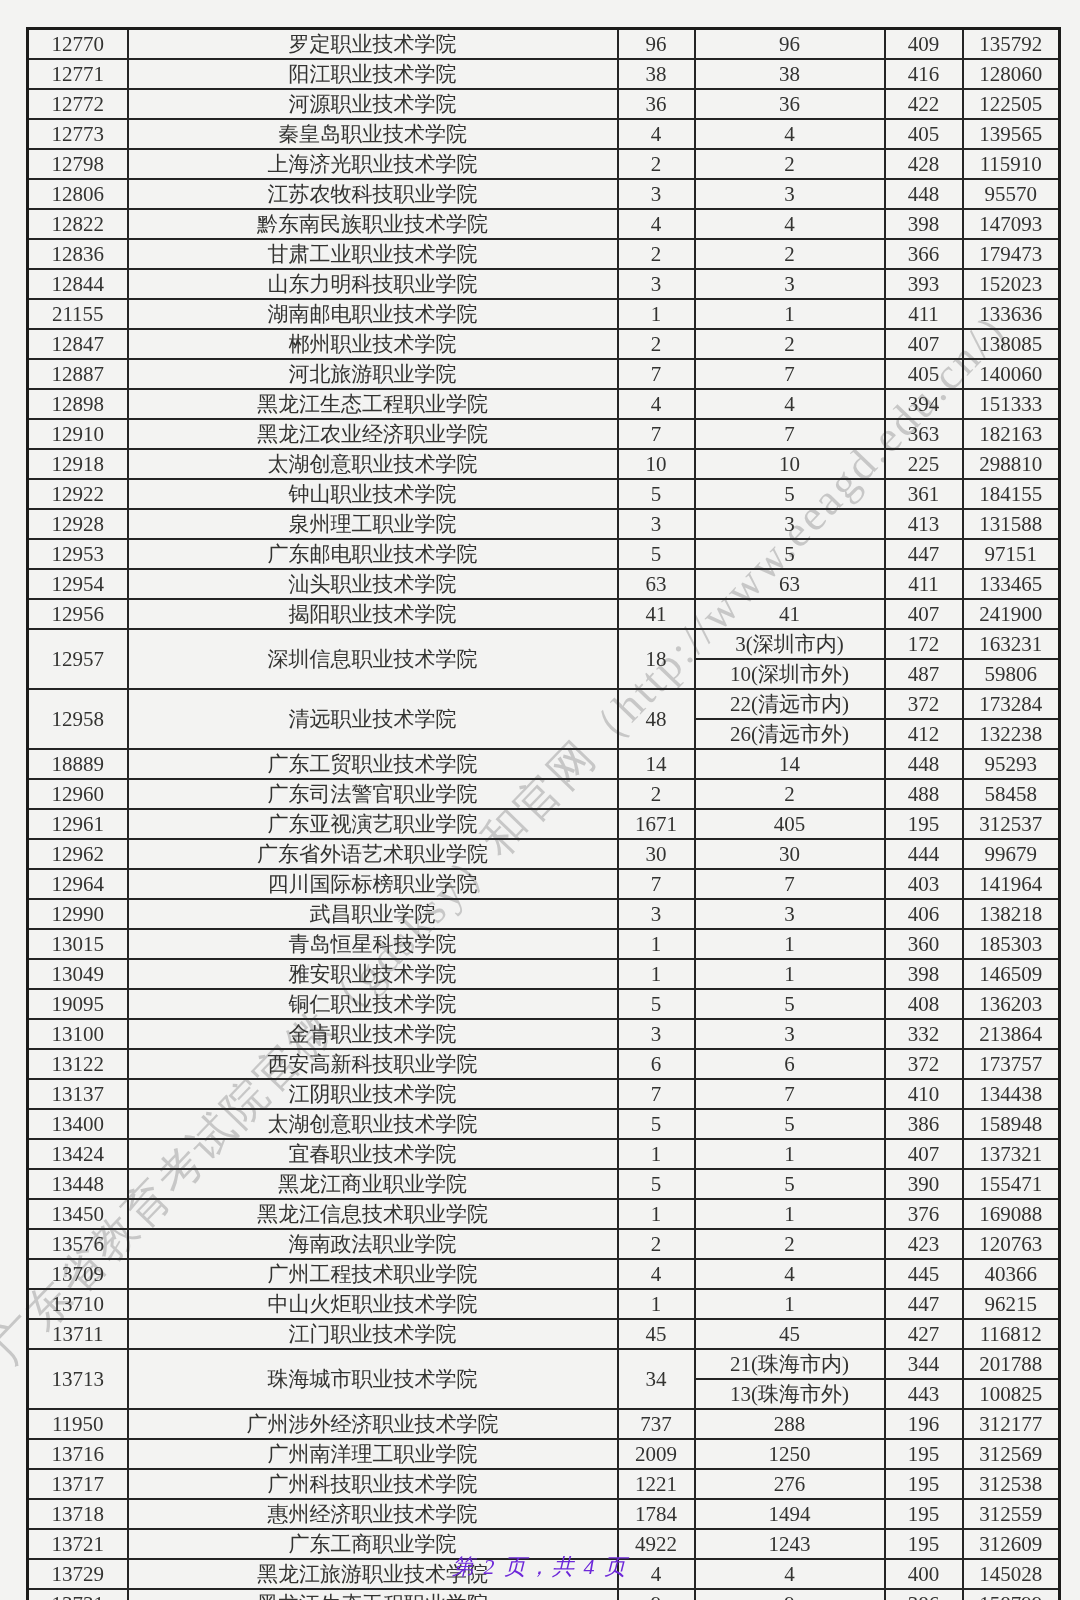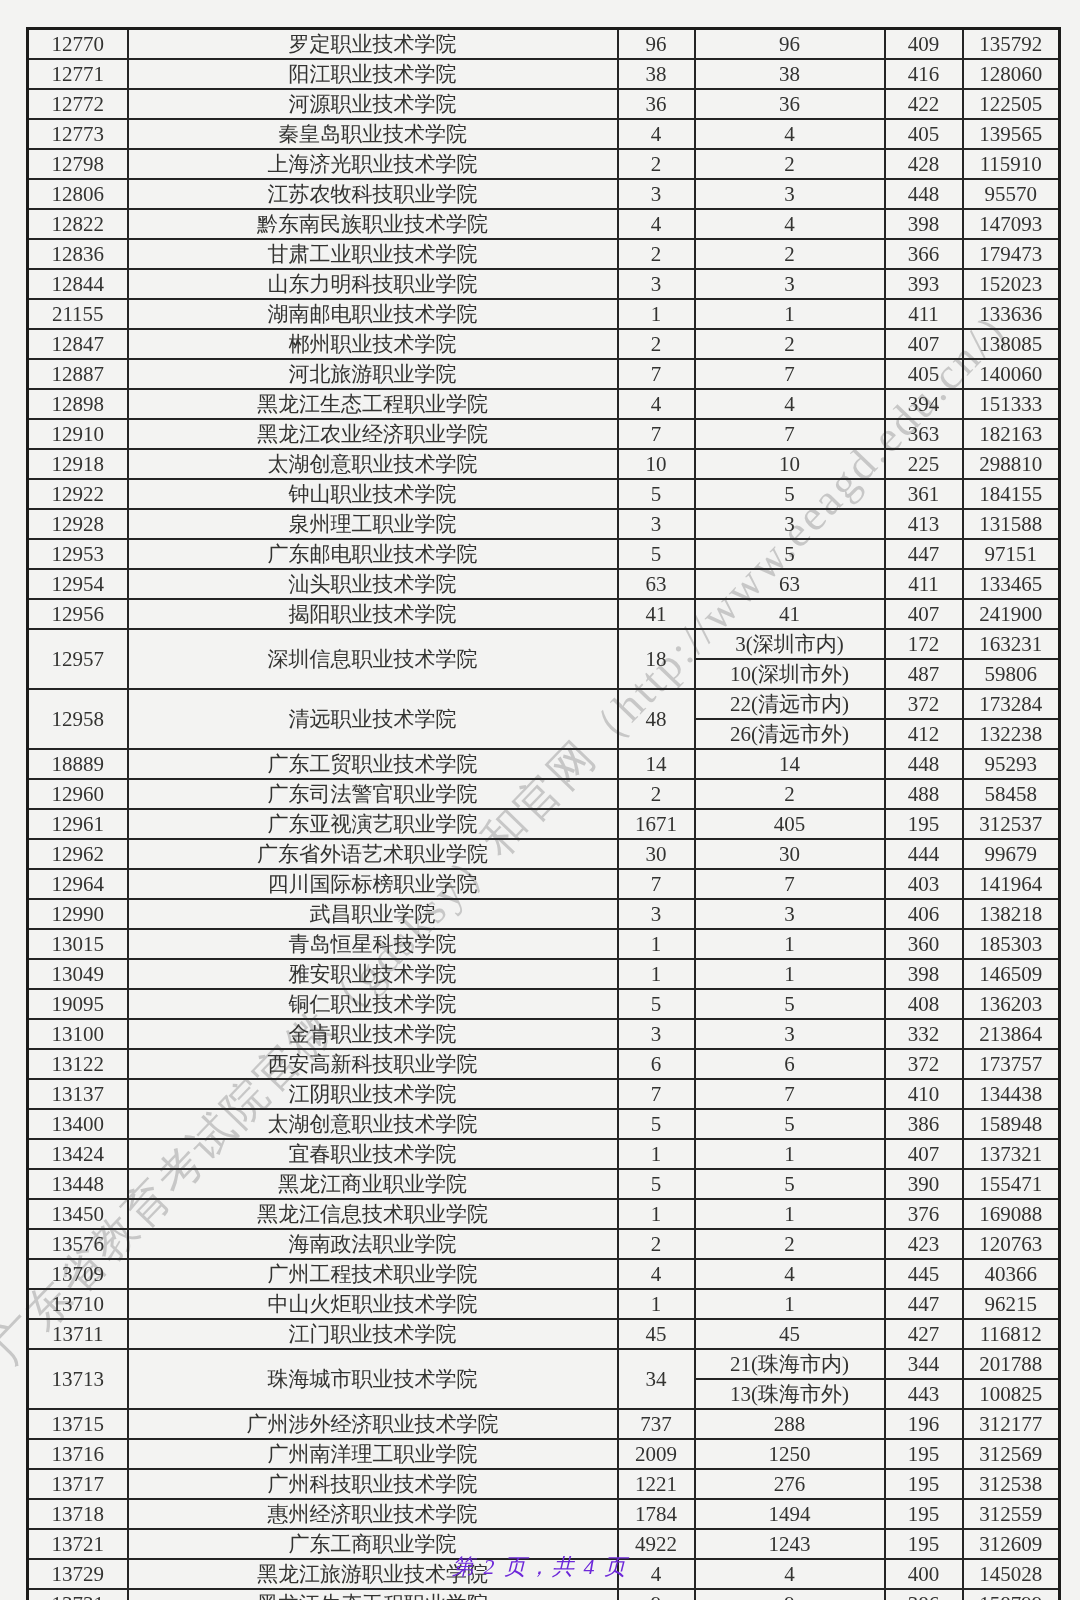--- a/index.html
+++ b/index.html
@@ -422,21 +422,21 @@
         <td>21(珠海市内)</td>
         <td>344</td>
         <td>201788</td>
       </tr>
       <tr>
         <td>13(珠海市外)</td>
         <td>443</td>
         <td>100825</td>
       </tr>
       <tr>
-        <td>13715</td>
+        <td>11950</td>
         <td>广州涉外经济职业技术学院</td>
         <td>737</td>
         <td>288</td>
         <td>196</td>
         <td>312177</td>
       </tr>
       <tr>
         <td>13716</td>
         <td>广州南洋理工职业学院</td>
         <td>2009</td>

